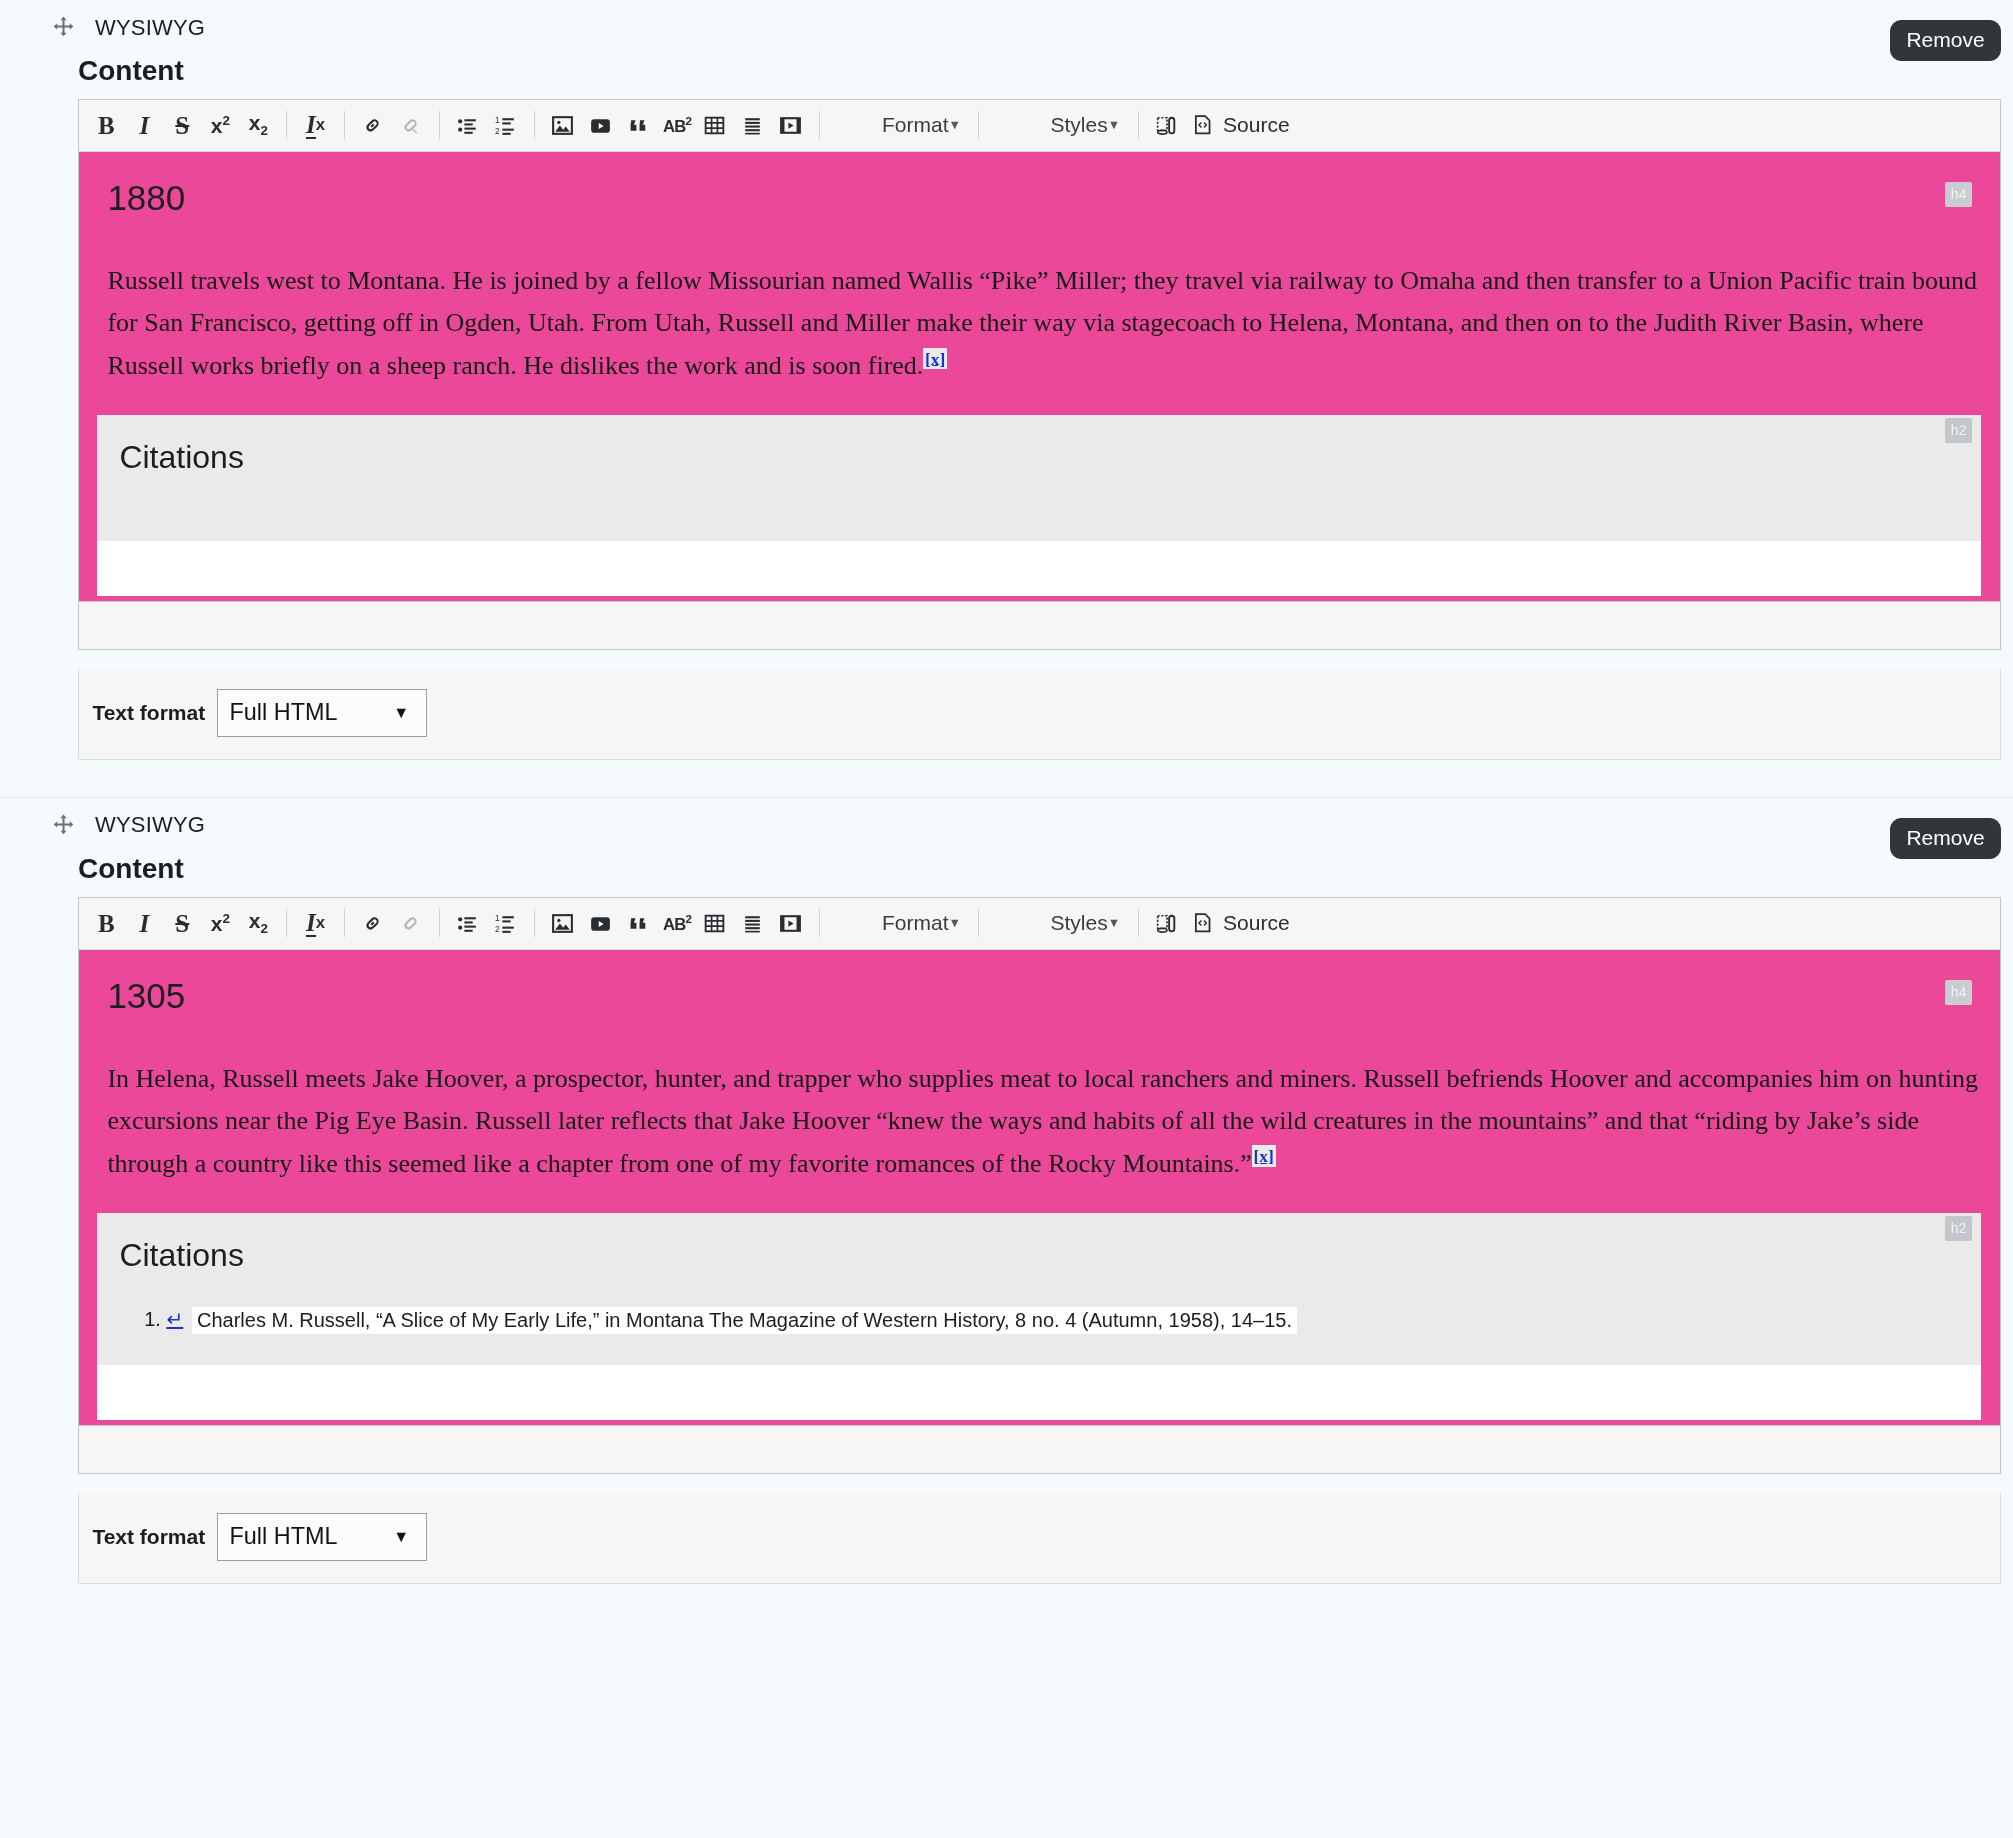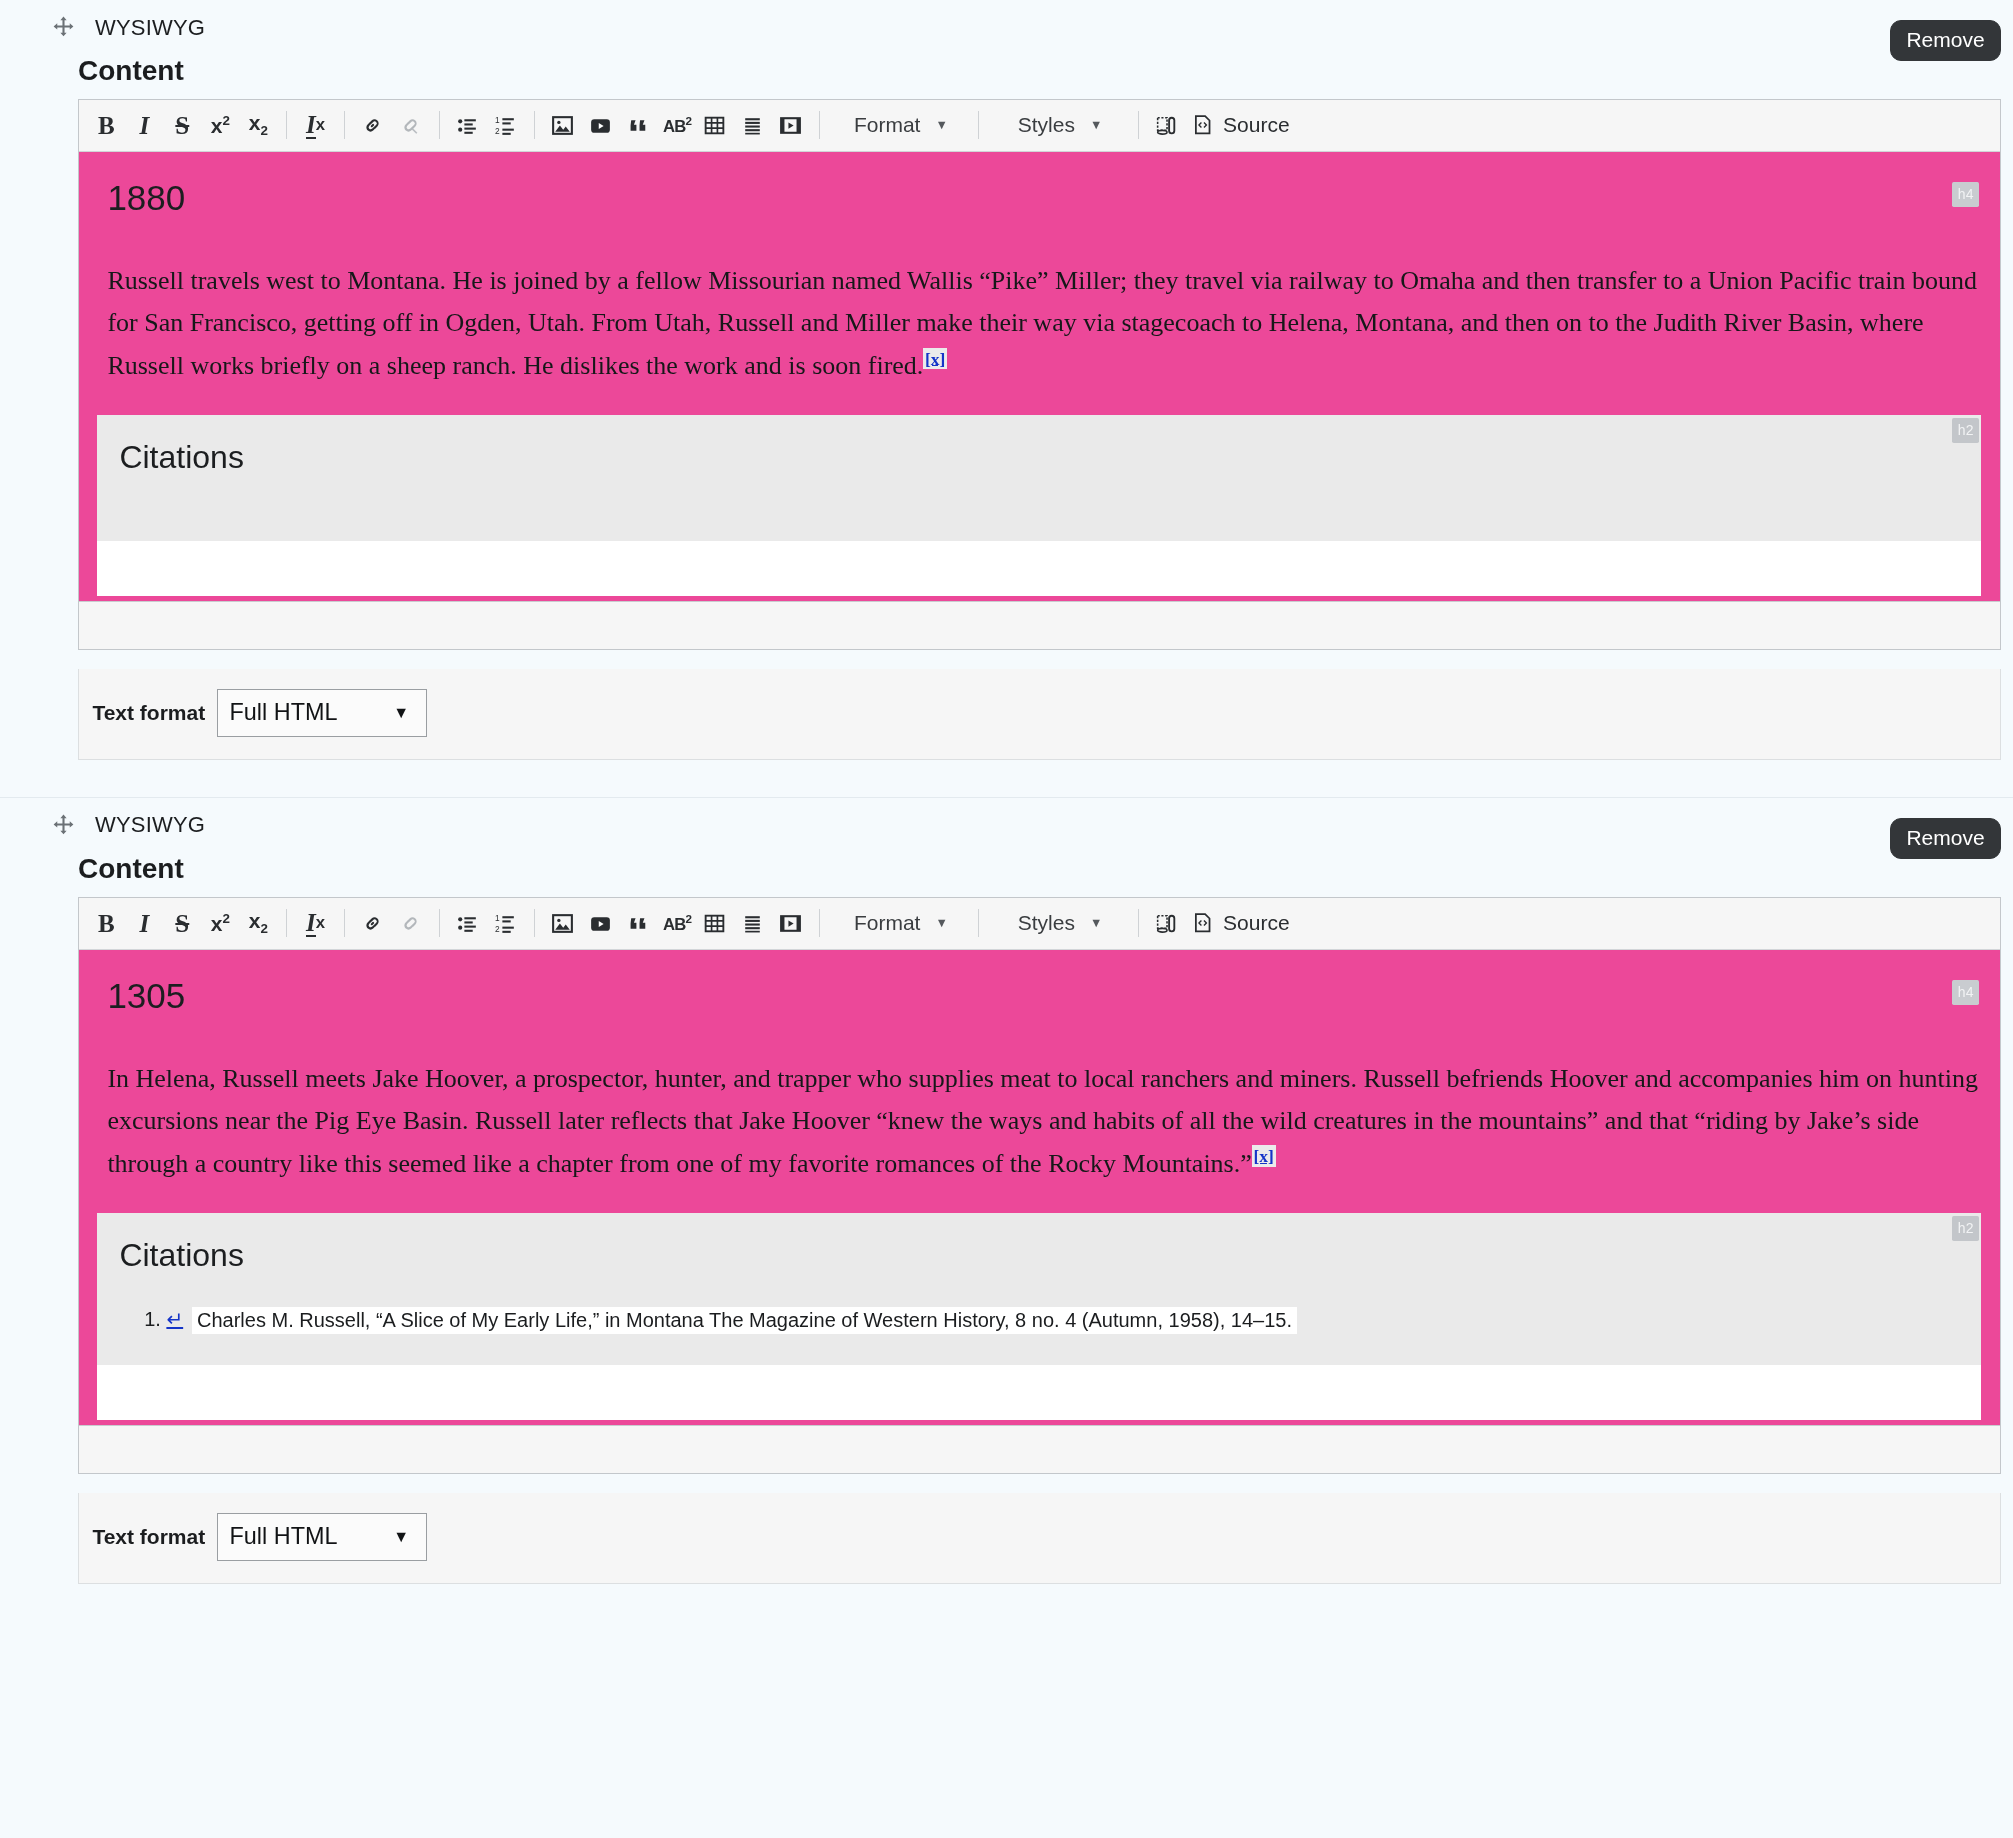--- a/index.html
+++ b/index.html
@@ -95,29 +95,28 @@
   }
   .tb-text {
     font-family: "Liberation Serif", serif;
     font-weight: bold;
     font-size: 25px;
     line-height: 1;
   }
   .tb-combo {
     display: flex;
     align-items: center;
-    justify-content: center;
+    justify-content: flex-end;
     width: 140px;
     height: 37px;
     padding: 0 8.3px 0 11.7px;
     font-size: 21px;
     color: #3a3d40;
     cursor: pointer;
     flex: 0 0 auto;
-    gap: 15px;
   }
   .tb-combo .caret {
     font-size: 12.5px;
     color: #55595d;
   }
   .tb-source {
     display: flex;
     align-items: center;
     gap: 9.2px;
     padding: 0 6.7px 0 5px;
@@ -129,21 +128,21 @@
 
   
   .editor-body {
     background: #ec4899;
     padding: 22px 18.4px 5px 18.4px;
     position: relative;
   }
   .blk { position: relative; }
   .blk-tag {
     position: absolute;
-    right: 2px;
+    right: 9px;
     top: 3.3px;
     background: #c9ccd0;
     color: #f2f3f4;
     font-size: 14px;
     line-height: 1;
     padding: 5px 5.8px 5.8px;
     border-radius: 1.7px;
     font-family: "Liberation Sans", sans-serif;
   }
   .blk-tag.on-grey { background: #c3c6ca; }

